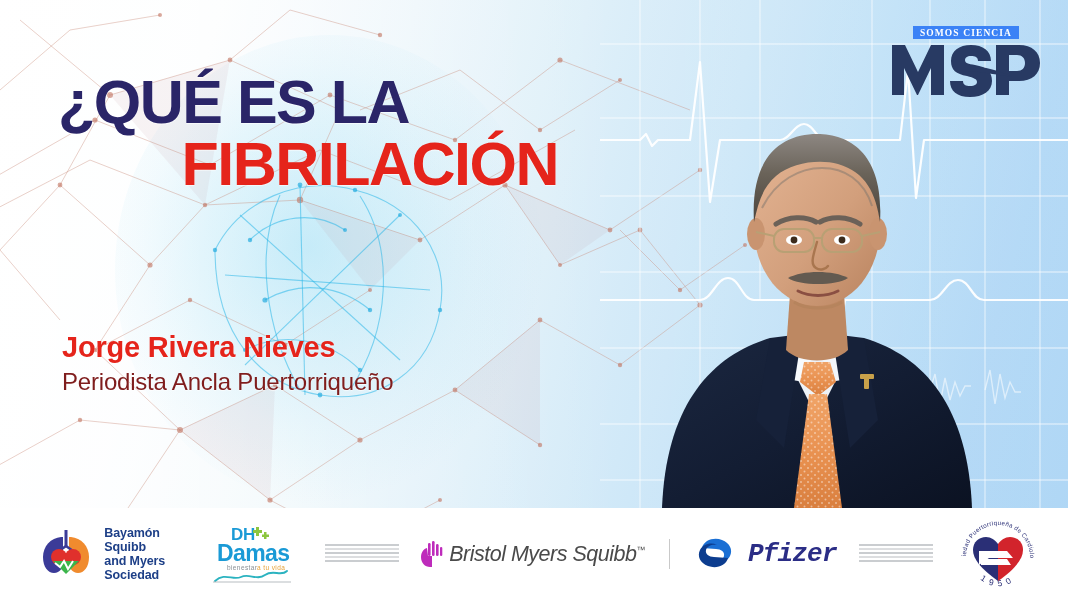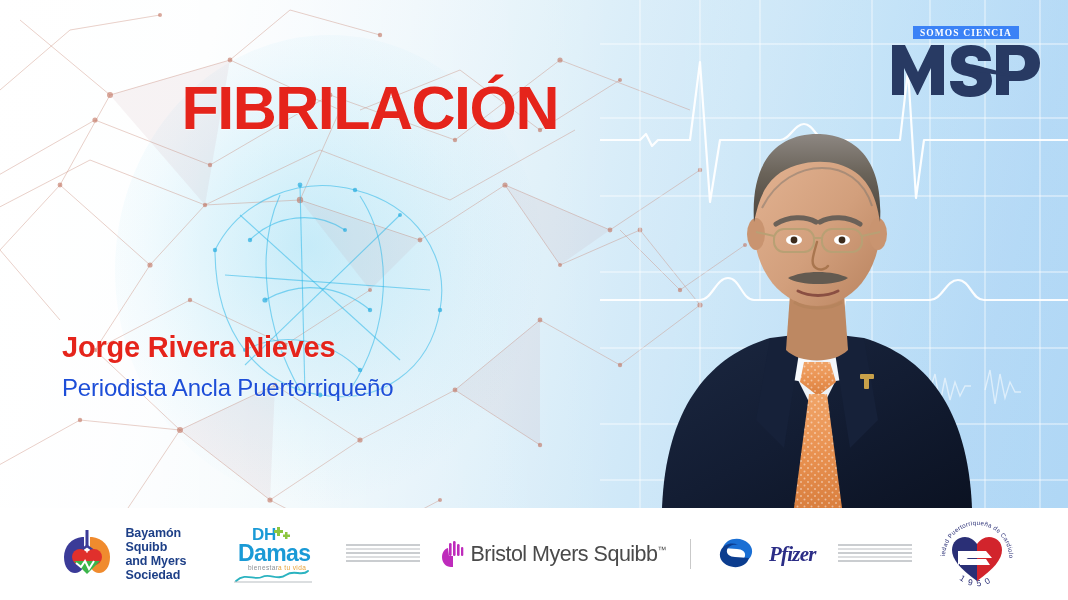--- a/index.html
+++ b/index.html
@@ -60,24 +60,24 @@
   .speaker-name {
     display: block;
     color: #e5241b;
     font-size: 29px;
     font-weight: 700;
     letter-spacing: -0.2px;
     text-shadow: 0 1px 1px rgba(255,255,255,.7);
   }
   .speaker-role {
     display: block;
-    color: #1d4ed8;
+    color: #7f1d1d;
     font-size: 24px;
     font-weight: 400;
-    margin-top: 10px;
+    margin-top: 4px;
     letter-spacing: -0.2px;
     text-shadow: 0 1px 1px rgba(255,255,255,.7);
   }
 
   
   .portrait {
     position: absolute;
     right: 86px; bottom: 92px;
     width: 330px; height: 420px;
   }
@@ -116,30 +116,30 @@
   .sp-item { display: flex; align-items: center; }
   .sp-bhl { margin-left: 8px; }
   .bhl-text {
     font-size: 12.5px; font-weight: 700; color: #1d3f87;
     line-height: 1.12; letter-spacing: -0.1px;
     margin-left: 7px;
   }
   .rule-group { width: 74px; margin: 0 14px; }
   .bms-text {
     font-size: 21.5px; color: #4a4a4a; font-weight: 400;
-    letter-spacing: -0.5px; margin-left: 6px;
+    letter-spacing: -0.5px; margin-left: 6px; font-style: italic;
   }
   .bms-tm { font-size: 9px; vertical-align: super; }
   .divider-v {
     width: 1px; height: 30px; background: #c9c9c9; margin: 0 16px;
   }
   .pfizer-text {
-    font-family: Liberation Serif, serif;
+    font-family: Liberation Mono, monospace;
     font-style: italic; font-weight: 700;
-    font-size: 21px; color: #2b2d86; letter-spacing: -0.8px;
+    font-size: 26px; color: #2b2d86; letter-spacing: -0.8px;
     margin-left: 12px;
   }
 </style>
 </head>
 <body>
 
 <div id="stage">
 
   <div class="bg-base"></div>
 
@@ -286,20 +286,21 @@
                c12 0 16 -20 28 -20 c12 0 14 20 26 20 H1068"></path>
     </g>
     <g stroke="#ffffff" stroke-opacity=".55" stroke-width="1.4" fill="none">
       <path d="M930 390 l5 -16 l5 30 l5 -26 l5 22 l5 -18 l5 14 l5 -10 l6 0
                M985 390 l5 -20 l5 34 l5 -30 l5 24 l5 -16 l5 10 l6 0"></path>
     </g>
     <rect x="600" y="0" width="468" height="520" fill="url(#ecgFade)" opacity=".10"></rect>
   </svg>
 
   <div class="headline">
+    <span class="hl-line hl-1">¿QUÉ ES LA</span>
     <span class="hl-line hl-2">FIBRILACIÓN</span>
   </div>
 
   <div class="speaker">
     <span class="speaker-name">Jorge Rivera Nieves</span>
     <span class="speaker-role">Periodista Ancla Puertorriqueño</span>
   </div>
 
   <svg class="portrait" viewBox="0 0 330 420" preserveAspectRatio="xMidYMax meet">
     <defs>

